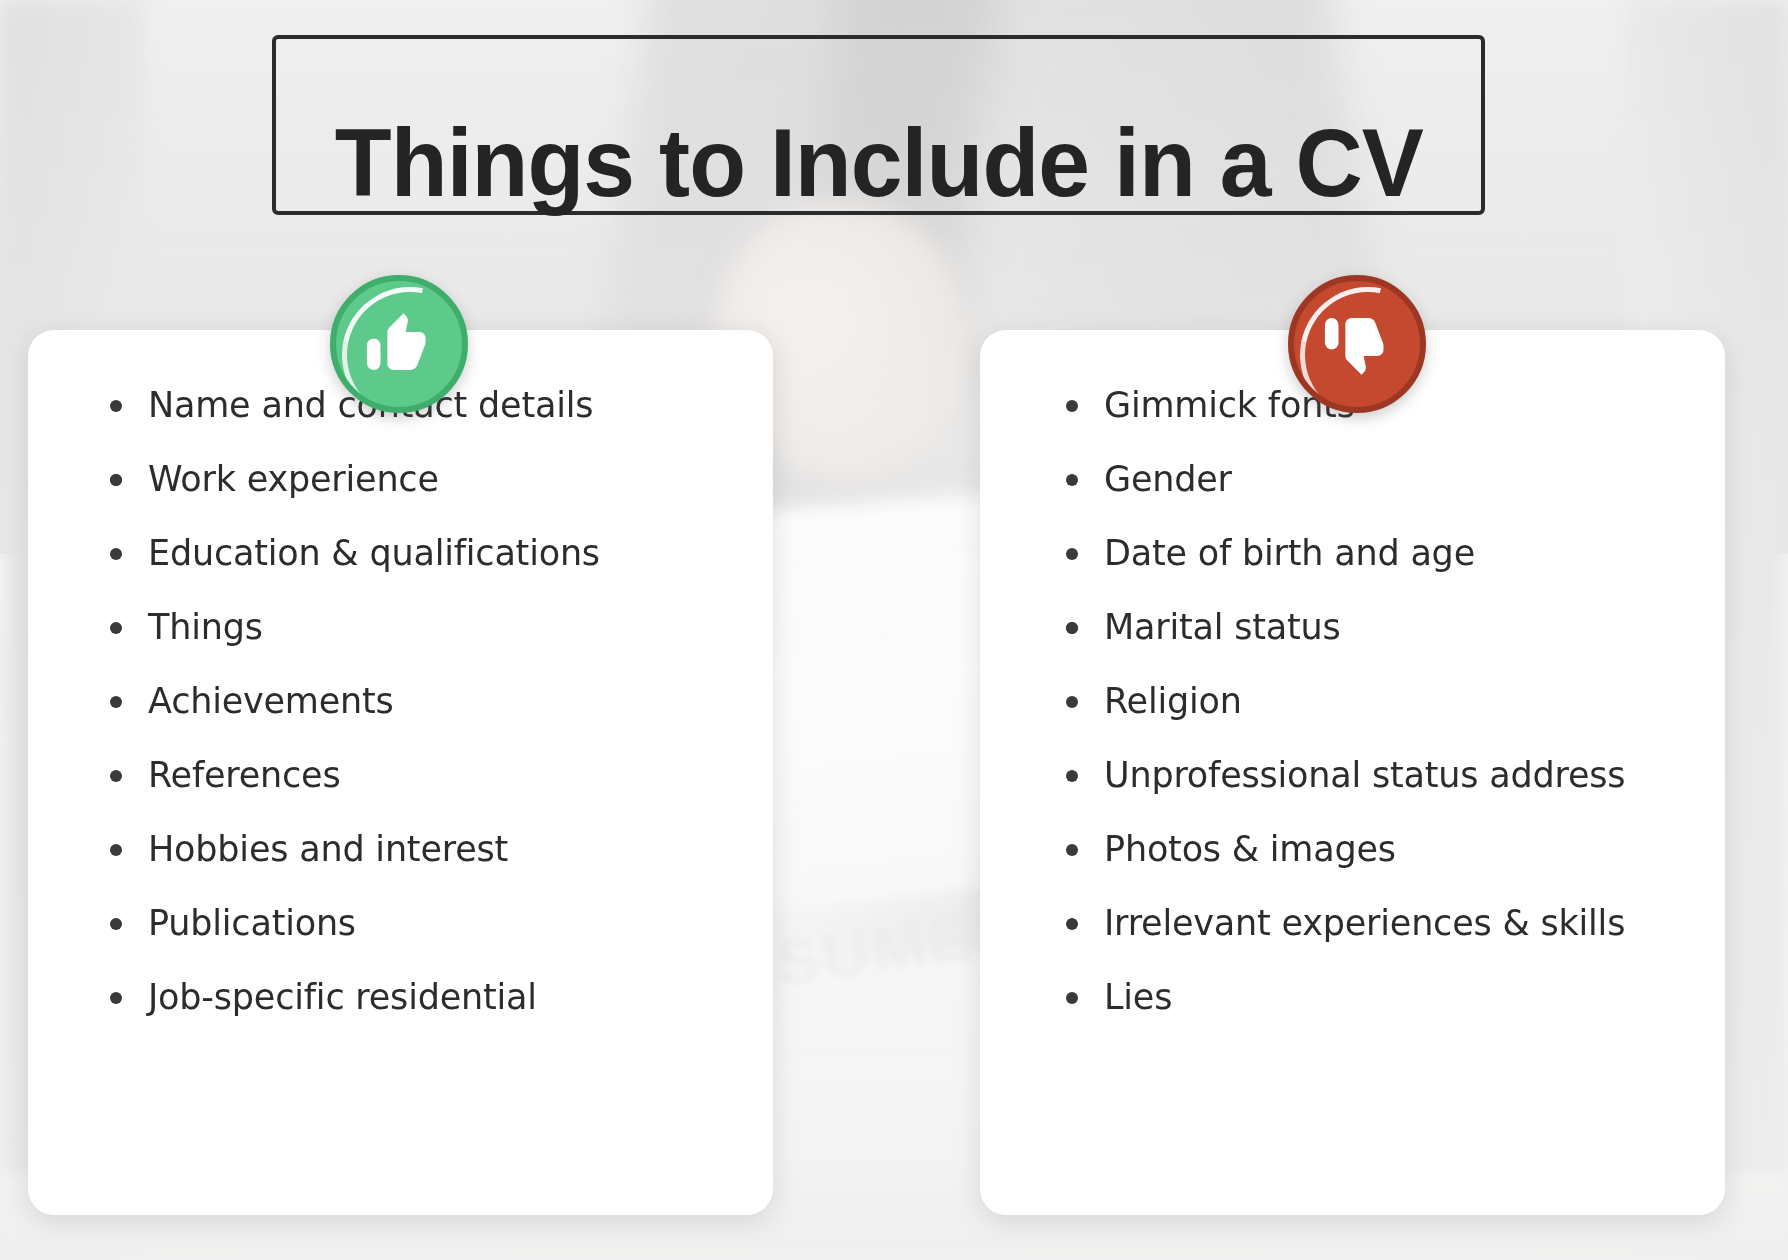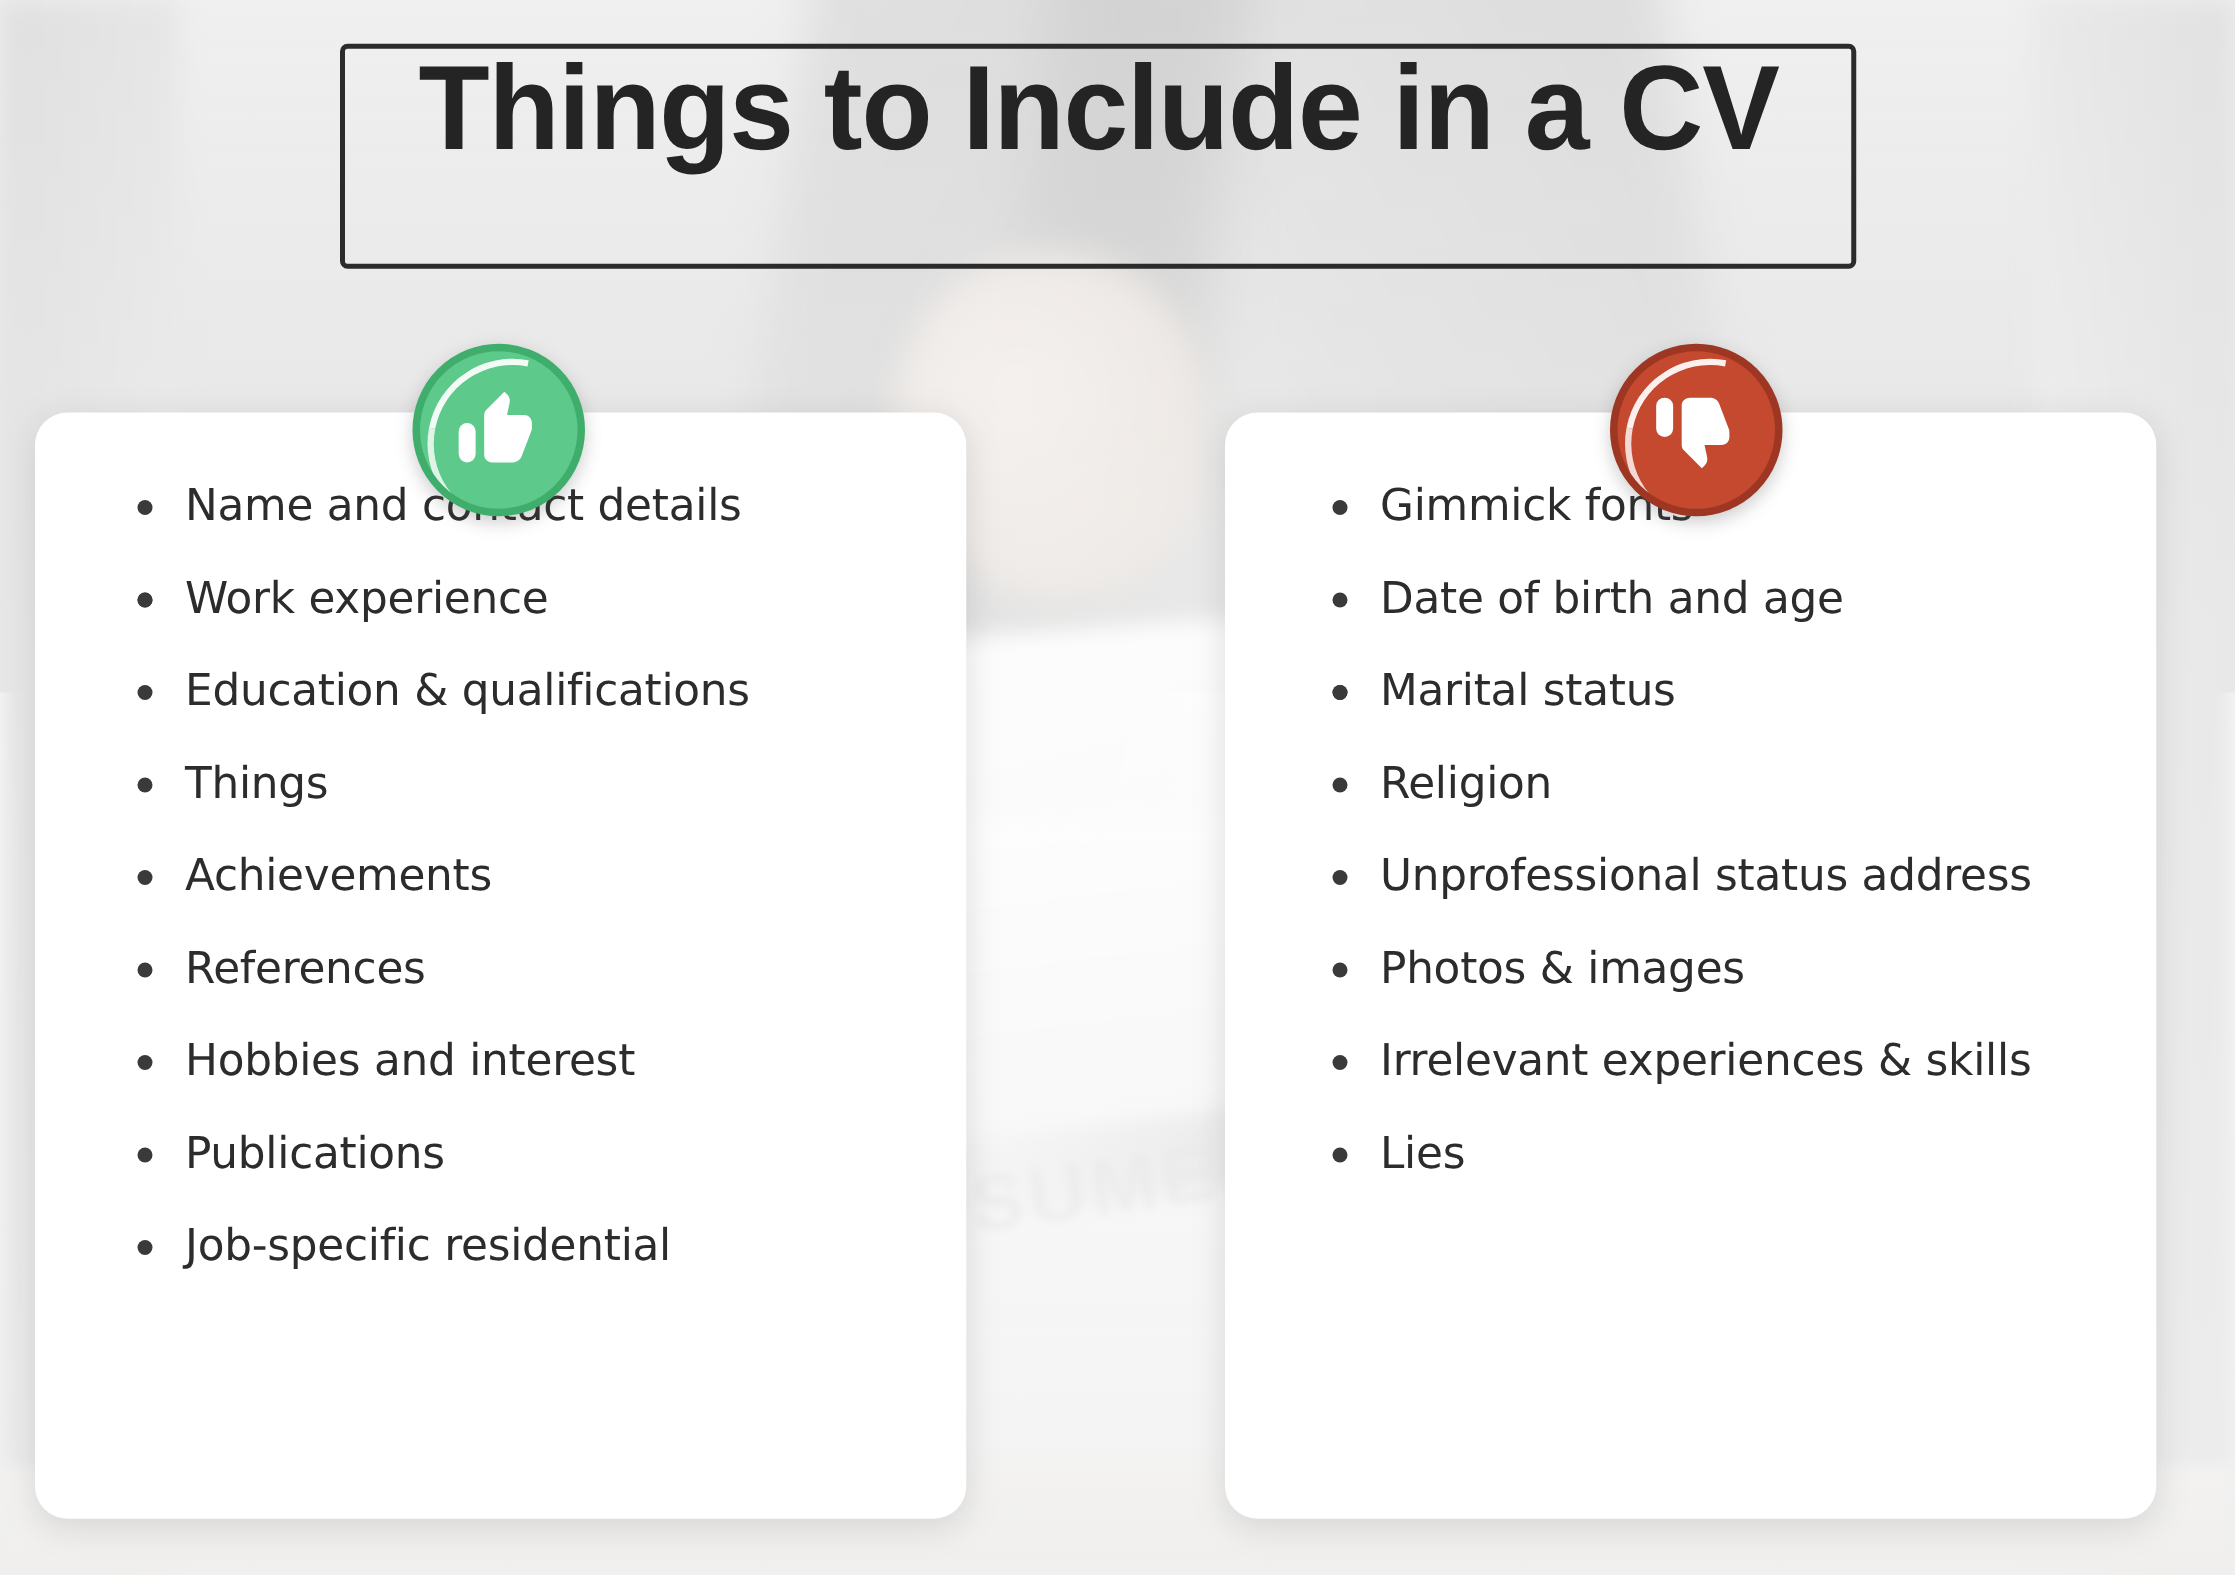--- a/index.html
+++ b/index.html
@@ -75,21 +75,21 @@
   #bg .bottomBand{
     position:absolute;left:0;bottom:0;width:100%;height:7%;
     background:linear-gradient(180deg,#e6e4e2 0%,#dddbd9 100%);filter:blur(6px);
   }
 
   
   #title-box{
     position:absolute;left:272px;top:35px;width:1213px;height:180px;
     border:4px solid #2b2b2b;border-radius:6px;
     box-sizing:border-box;
-    display:flex;align-items:flex-start;justify-content:center;
+    display:flex;align-items:flex-end;justify-content:center;
     background:transparent;
   }
   #title-text{
     font-family:"Liberation Sans", sans-serif;
     font-weight:700;
     font-size:96px;
     letter-spacing:-1px;
     color:#242424;
     transform:scaleX(.97);
     white-space:nowrap;
@@ -194,20 +194,21 @@
     <li><span class="bullet"></span><span>References</span></li>
     <li><span class="bullet"></span><span>Hobbies and interest</span></li>
     <li><span class="bullet"></span><span>Publications</span></li>
     <li><span class="bullet"></span><span>Job-specific residential</span></li>
   </ul>
 </div>
 
 <div id="card-avoid" class="card">
   <ul class="list">
     <li><span class="bullet"></span><span>Gimmick fonts</span></li>
+    <li><span class="bullet"></span><span>Gender</span></li>
     <li><span class="bullet"></span><span>Date of birth and age</span></li>
     <li><span class="bullet"></span></li>
     <li><span class="bullet"></span><span>Marital status</span></li>
     <li><span class="bullet"></span><span>Religion</span></li>
     <li><span class="bullet"></span><span>Unprofessional status address</span></li>
     <li><span class="bullet"></span><span>Photos &amp; images</span></li>
     <li><span class="bullet"></span><span>Irrelevant experiences &amp; skills</span></li>
     <li><span class="bullet"></span><span>Lies</span></li>
   </ul>
 </div>

